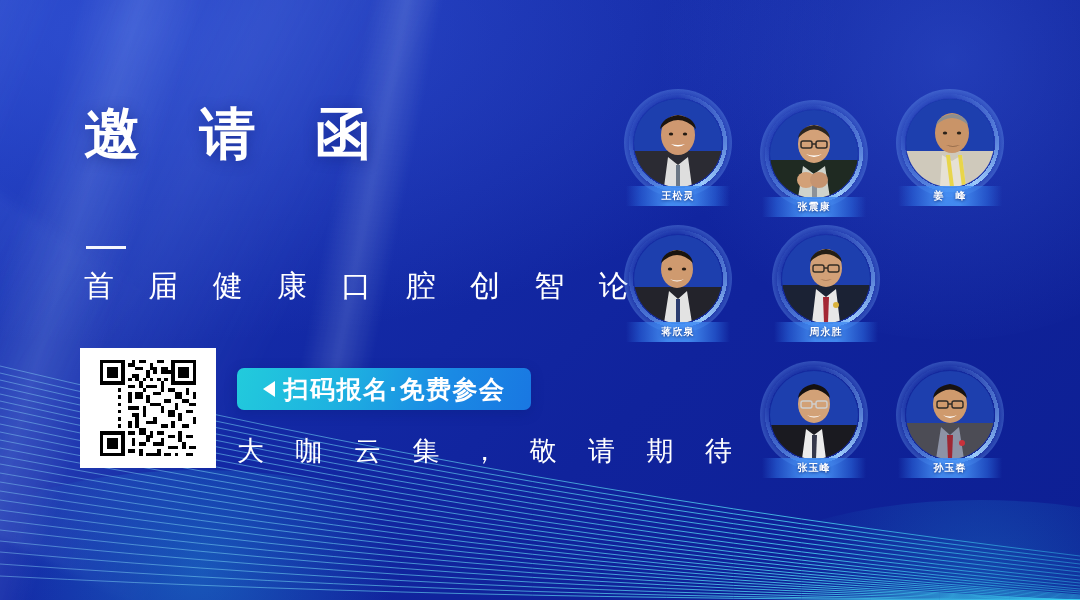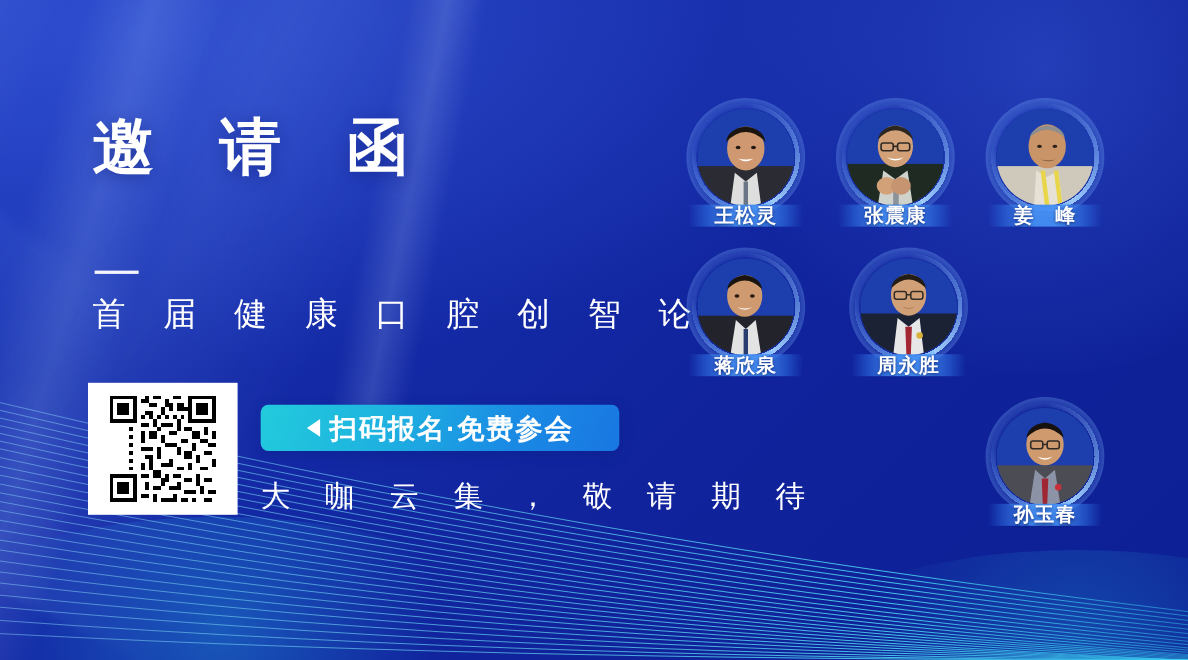--- a/index.html
+++ b/index.html
@@ -60,21 +60,21 @@
     letter-spacing:13px;white-space:nowrap;
   }
 
   
   .qr-wrap{position:absolute;left:80px;top:348px;width:140px;height:124px;}
   .qr-card{width:136px;height:120px;background:#ffffff;padding:0;display:flex;align-items:center;justify-content:center;}
   .qr-card svg{display:block;}
 
   
   .cta{
-    position:absolute;left:237px;top:368px;width:326px;height:42px;border-radius:7px;
+    position:absolute;left:237px;top:368px;width:294px;height:42px;border-radius:7px;
     background:linear-gradient(110deg,#22cbdc 0%,#1eb2e0 35%,#1a8ae4 70%,#1977e2 100%);
     display:flex;align-items:center;justify-content:center;gap:9px;
     box-shadow:0 3px 12px rgba(10,30,120,0.35);
     cursor:pointer;
   }
   .cta .tri{
     width:0;height:0;border-top:8px solid transparent;border-bottom:8px solid transparent;
     border-right:12px solid #ffffff;flex:0 0 auto;
   }
   .cta .cta-text{font-size:25px;font-weight:bold;color:#ffffff;letter-spacing:1.5px;white-space:nowrap;}
@@ -116,21 +116,21 @@
     background:linear-gradient(90deg,
         rgba(30,80,200,0.0) 0%,
         rgba(45,110,225,0.55) 14%,
         rgba(70,145,245,0.92) 40%,
         rgba(70,145,245,0.92) 60%,
         rgba(45,110,225,0.55) 86%,
         rgba(30,80,200,0.0) 100%);
     display:flex;align-items:center;justify-content:center;
   }
   .spk .plate span{
-    font-size:18px;font-weight:bold;color:#ffffff;letter-spacing:1px;white-space:nowrap;
+    font-size:10px;font-weight:bold;color:#ffffff;letter-spacing:1px;white-space:nowrap;
     text-shadow:0 1px 3px rgba(8,25,95,0.75);
     font-family:Liberation Mono, monospace;
   }
 </style>
 </head>
 <body>
 
 <div id="poster">
 
   <div class="streaks">
@@ -323,21 +323,21 @@
           <ellipse cx="37" cy="35" rx="2.2" ry="1.6" fill="#221a12"></ellipse>
           <ellipse cx="51" cy="35" rx="2.2" ry="1.6" fill="#221a12"></ellipse>
           <path d="M37 45 Q44 50 51 45 Q44 47 37 45Z" fill="#ffffff"></path>
         </svg>
       </div>
       <div class="plate">
         <span>王松灵</span>
       </div>
     </div>
 
-    <div class="spk" style="left:136px;top:0px;">
+    <div class="spk" style="left:136px;top:11px;">
       <div class="ring"></div>
       <div class="photo">
         <svg width="88" height="88" viewBox="0 0 88 88">
           <rect width="88" height="88" fill="#1d3fae"></rect>
           <rect x="0" y="50" width="88" height="38" fill="#1f2a22"></rect>
           <path d="M28 88 L33 56 L44 64 L55 56 L60 88 Z" fill="#cfd3cc"></path>
           <path d="M42 64 L47 64 L47 88 L42 88 Z" fill="#8b9299"></path>
           <ellipse cx="44" cy="34" rx="16" ry="19" fill="#d3a178"></ellipse>
           <path d="M28 28 Q44 11 60 28 Q58 17 44 15 Q30 17 28 28Z" fill="#2b2620"></path>
           <rect x="31" y="31" width="11" height="7" rx="2" fill="none" stroke="#2f2a25" stroke-width="1.5"></rect>
@@ -411,20 +411,40 @@
           <circle cx="54" cy="70" r="3" fill="#d9b23c"></circle>
         </svg>
       </div>
       <div class="plate">
         <span>周永胜</span>
       </div>
     </div>
 
 
 
+    <div class="spk" style="left:136px;top:272px;">
+      <div class="ring"></div>
+      <div class="photo">
+        <svg width="88" height="88" viewBox="0 0 88 88">
+          <rect width="88" height="88" fill="#1d3fae"></rect>
+          <rect x="0" y="54" width="88" height="34" fill="#1a1a20"></rect>
+          <path d="M32 88 L36 58 L44 64 L52 58 L56 88 Z" fill="#ececec"></path>
+          <path d="M42 64 L47 64 L46 88 L42 88 Z" fill="#35384a"></path>
+          <ellipse cx="44" cy="33" rx="16" ry="19" fill="#d2a177"></ellipse>
+          <path d="M28 27 Q44 10 60 27 Q58 15 44 13 Q30 15 28 27Z" fill="#141010"></path>
+          <rect x="31" y="30" width="11" height="7" rx="2" fill="none" stroke="#cfcfcf" stroke-width="1.4"></rect>
+          <rect x="46" y="30" width="11" height="7" rx="2" fill="none" stroke="#cfcfcf" stroke-width="1.4"></rect>
+          <line x1="42" y1="33" x2="46" y2="33" stroke="#cfcfcf" stroke-width="1.4"></line>
+          <path d="M37 44 Q44 49 51 44 Q44 47 37 44Z" fill="#ffffff"></path>
+        </svg>
+      </div>
+      <div class="plate">
+        <span>张玉峰</span>
+      </div>
+    </div>
 
     <div class="spk" style="left:272px;top:272px;">
       <div class="ring"></div>
       <div class="photo">
         <svg width="88" height="88" viewBox="0 0 88 88">
           <rect width="88" height="88" fill="#1d3fae"></rect>
           <rect x="0" y="52" width="88" height="36" fill="#4c4c55"></rect>
           <path d="M30 88 L35 56 L44 64 L53 56 L58 88 Z" fill="#8d93a6"></path>
           <path d="M41 64 L47 64 L46 88 L42 88 Z" fill="#9e2733"></path>
           <ellipse cx="44" cy="33" rx="17" ry="19" fill="#cf9a6d"></ellipse>

